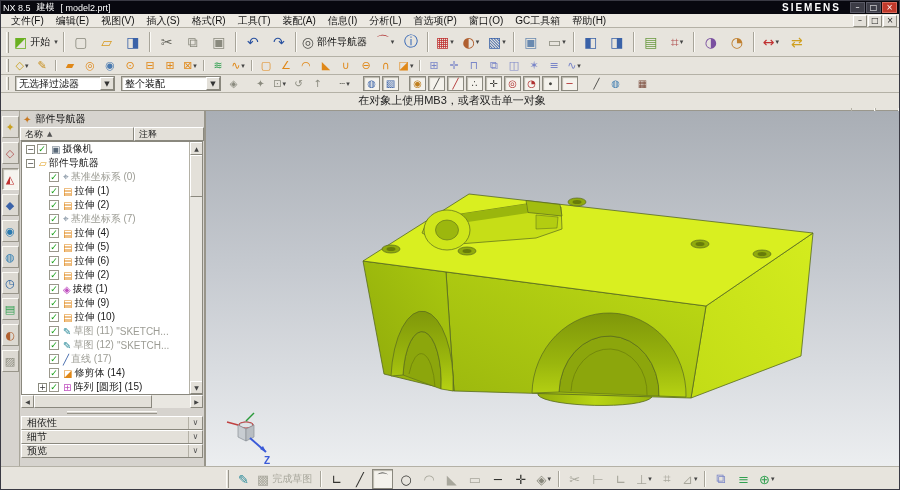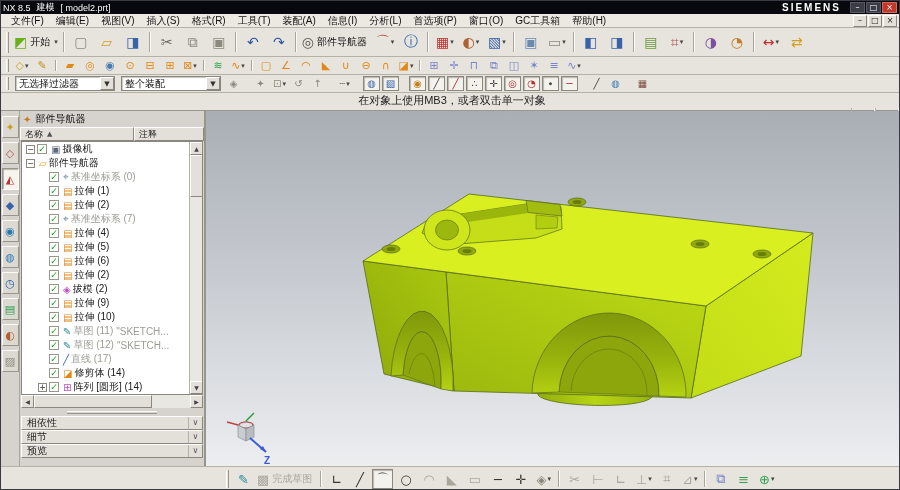--- a/index.html
+++ b/index.html
@@ -539,21 +539,21 @@
           <div class="trow" style="padding-left: 16px;">
             <span class="tspace"></span>
             <span class="tchk ico">✓</span>
             <span class="tico ico" style="color: rgb(224, 136, 24);">▤</span>
             <span class="tlabel">拉伸 (2)</span>
           </div>
           <div class="trow" style="padding-left: 16px;">
             <span class="tspace"></span>
             <span class="tchk ico">✓</span>
             <span class="tico ico" style="color: rgb(192, 80, 192);">◈</span>
-            <span class="tlabel">拔模 (2)</span>
+            <span class="tlabel">拔模 (1)</span>
           </div>
           <div class="trow" style="padding-left: 16px;">
             <span class="tspace"></span>
             <span class="tchk ico">✓</span>
             <span class="tico ico" style="color: rgb(224, 136, 24);">▤</span>
             <span class="tlabel">拉伸 (9)</span>
           </div>
           <div class="trow" style="padding-left: 16px;">
             <span class="tspace"></span>
             <span class="tchk ico">✓</span>
@@ -583,21 +583,21 @@
           <div class="trow" style="padding-left: 16px;">
             <span class="tspace"></span>
             <span class="tchk ico">✓</span>
             <span class="tico ico" style="color: rgb(224, 136, 24);">◪</span>
             <span class="tlabel">修剪体 (14)</span>
           </div>
           <div class="trow" style="padding-left: 16px;">
             <span class="texp ico">+</span>
             <span class="tchk ico">✓</span>
             <span class="tico ico" style="color: rgb(192, 80, 192);">⊞</span>
-            <span class="tlabel">阵列 [圆形] (14)</span>
+            <span class="tlabel">阵列 [圆形] (15)</span>
           </div>
           <div class="trow" style="padding-left: 16px;">
             <span class="tlabel">阵列 [圆形] (16)</span>
           </div>
         </div>
       <div id="vscroll">
         <span class="sarrow ico" style="top:0;">▲</span>
         <span id="vthumb"></span>
         <span class="sarrow ico" style="bottom:0;">▼</span>
       </div>

